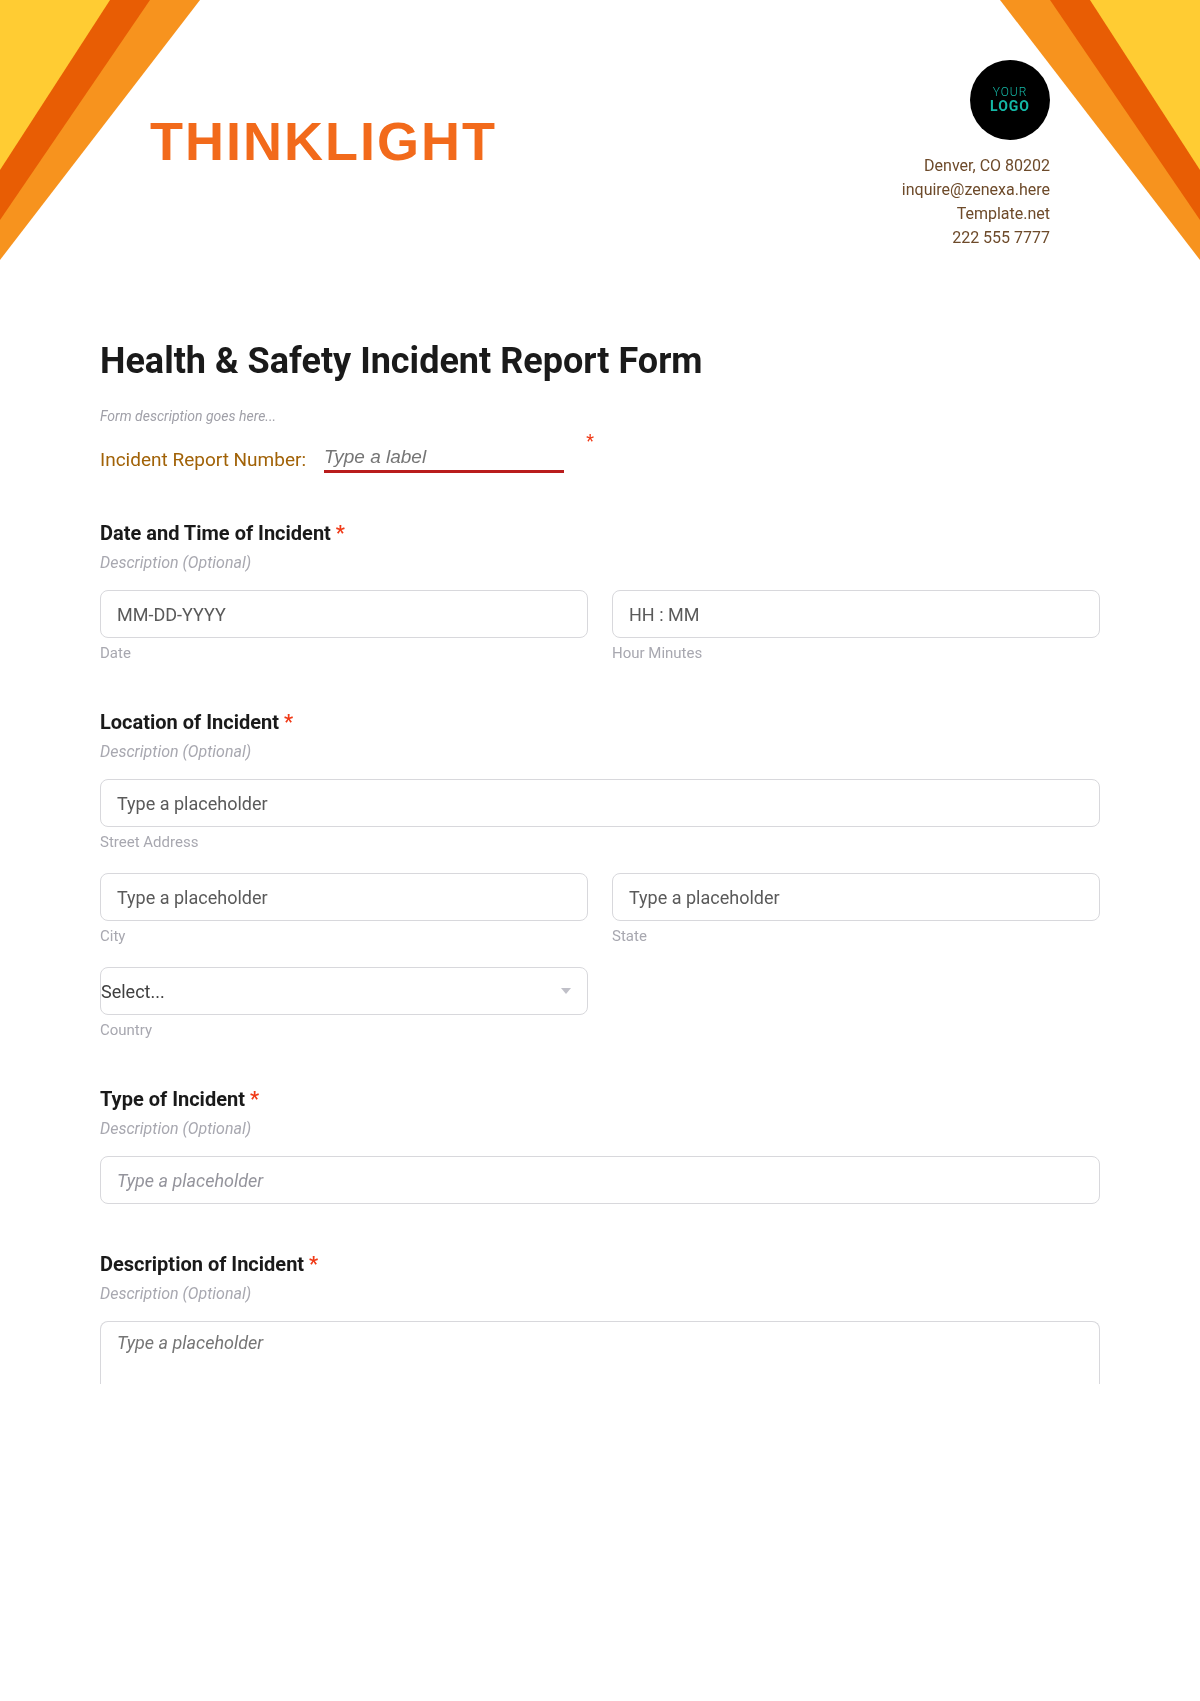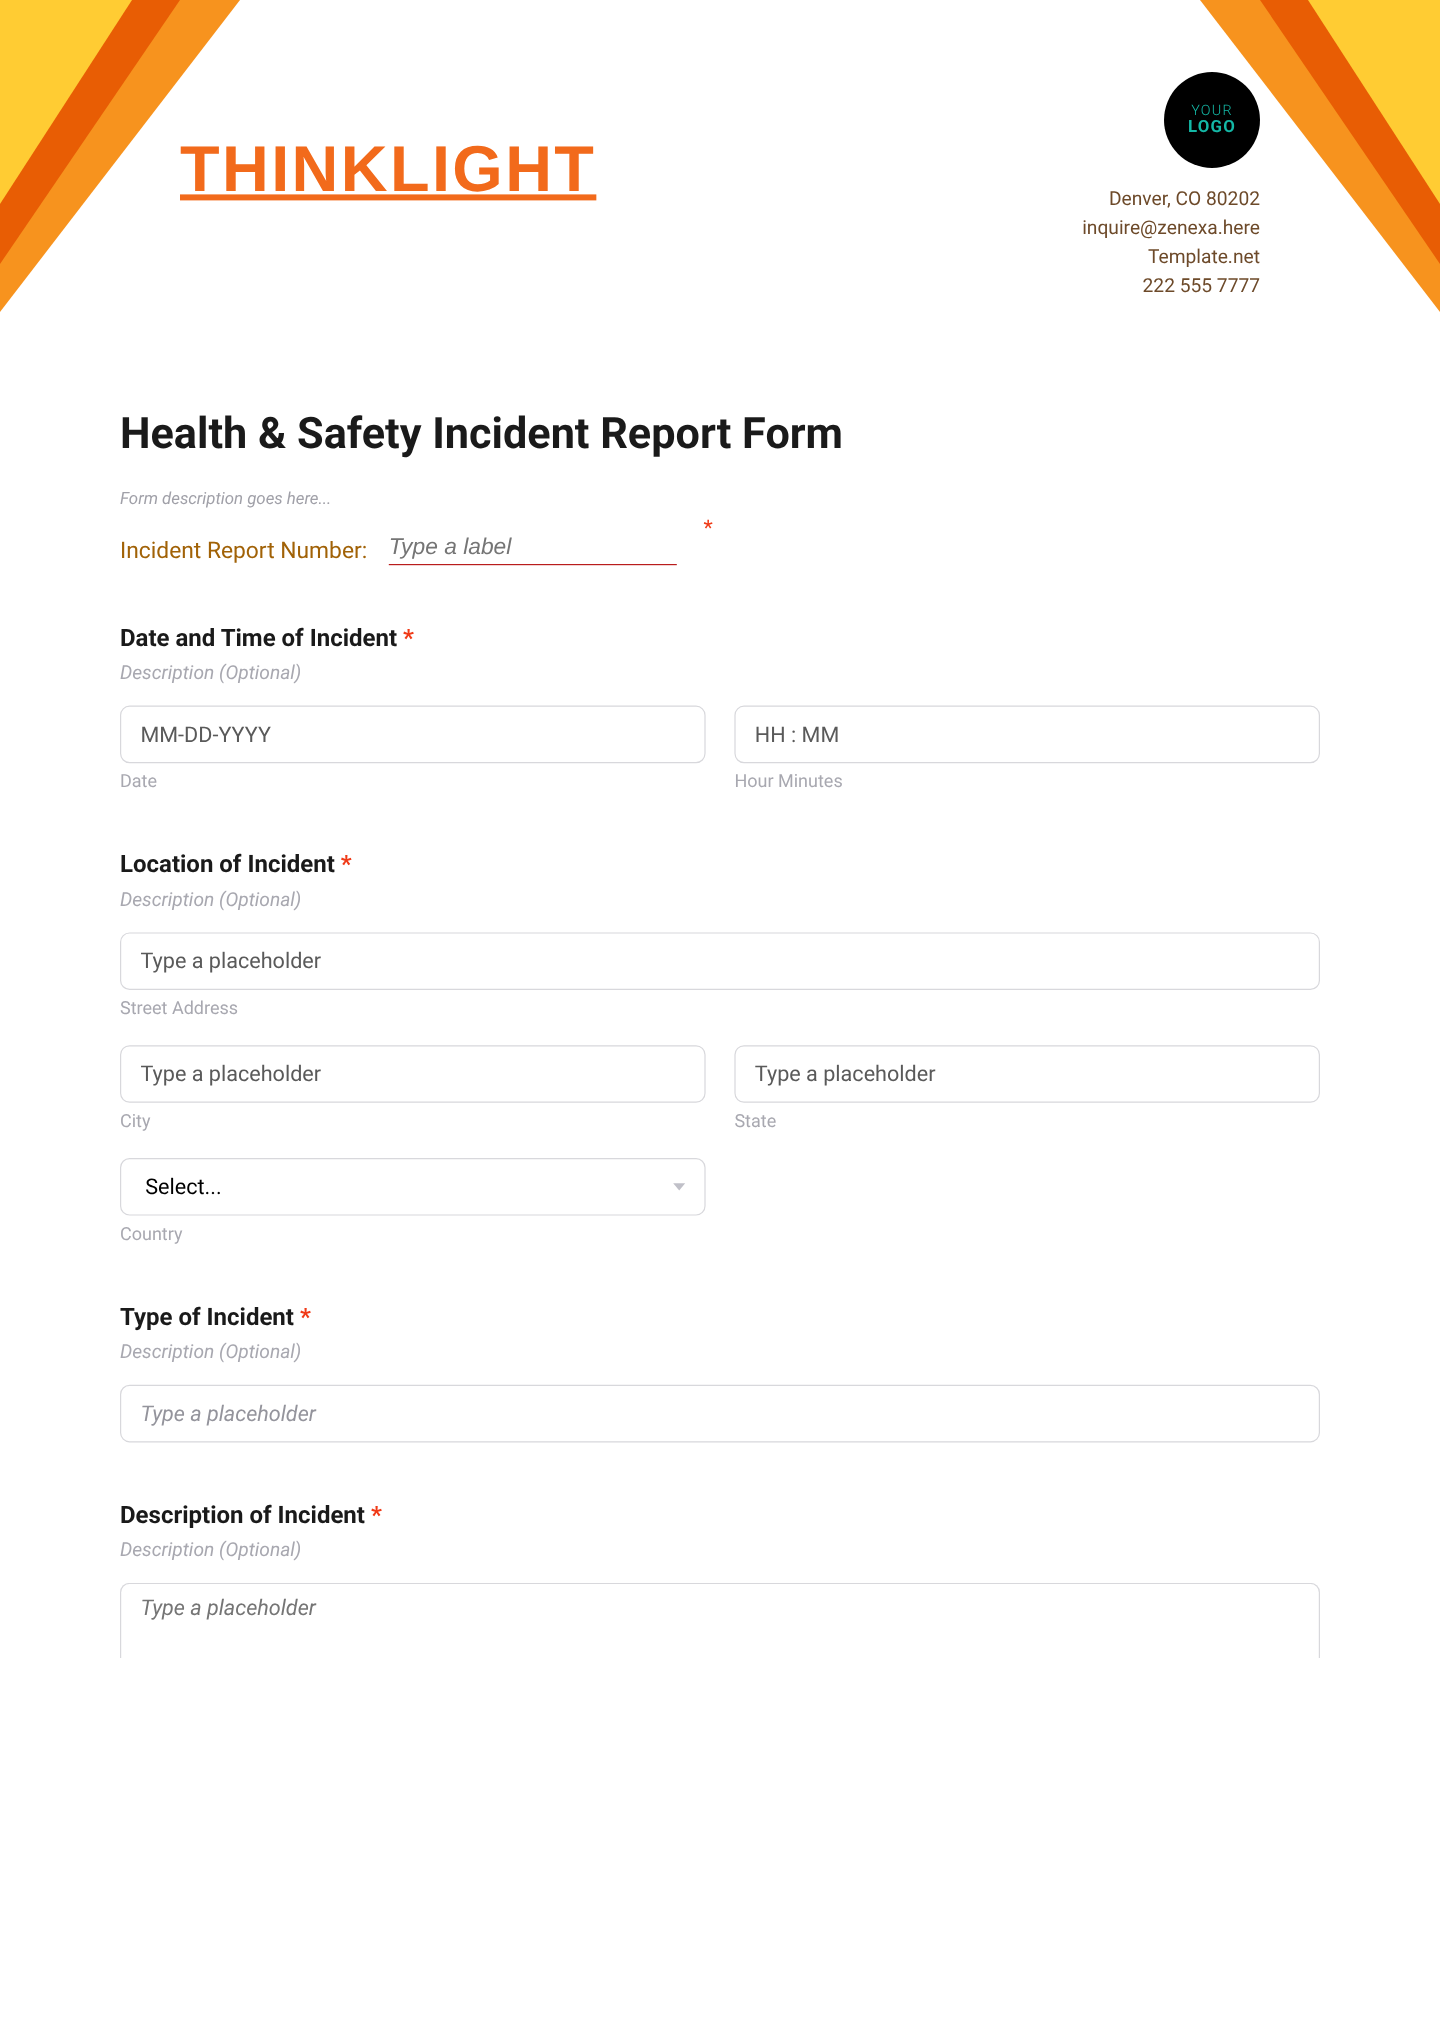--- a/index.html
+++ b/index.html
@@ -57,21 +57,20 @@
     justify-content: space-between;
     align-items: flex-start;
   }
   .brand {
     font-size: 54px;
     font-weight: 800;
     letter-spacing: 2px;
     color: #f26a1b;
     font-family: Arial, sans-serif;
     margin-top: 50px;
-    text-decoration: underline;
   }
   .company-info {
     text-align: right;
     font-size: 16px;
     color: #6d4a2a;
     line-height: 1.5;
   }
   .logo-circle {
     width: 80px; height: 80px;
     border-radius: 50%;
@@ -113,21 +112,21 @@
     margin-bottom: 48px;
   }
   .inline-label {
     font-weight: 400;
     font-size: 19px;
     color: #a16207;
   }
   .inline-input-wrap {
     flex: 0 0 240px;
     position: relative;
-    border-bottom: 1px solid #b91c1c;
+    border-bottom: 3px solid #b91c1c;
     padding-bottom: 2px;
   }
   .inline-input {
     border: none;
     outline: none;
     font-style: italic;
     color: #a0a0a8;
     font-size: 19px;
     width: 100%;
     background: transparent;
@@ -182,23 +181,23 @@
   .sublabel {
     font-size: 15px;
     color: #a8a8b0;
     margin-top: 6px;
   }
   .select-box {
     width: 100%;
     height: 48px;
     border: 1px solid #d8d8dc;
     border-radius: 8px;
-    padding: 0 20px;
+    padding: 0 0;
     font-size: 18px;
-    color: #000000;
+    color: #404040;
     display: flex;
     align-items: center;
     background: #fff;
     position: relative;
     cursor: pointer;
   }
   .select-box::after {
     content: "";
     position: absolute;
     right: 16px;

